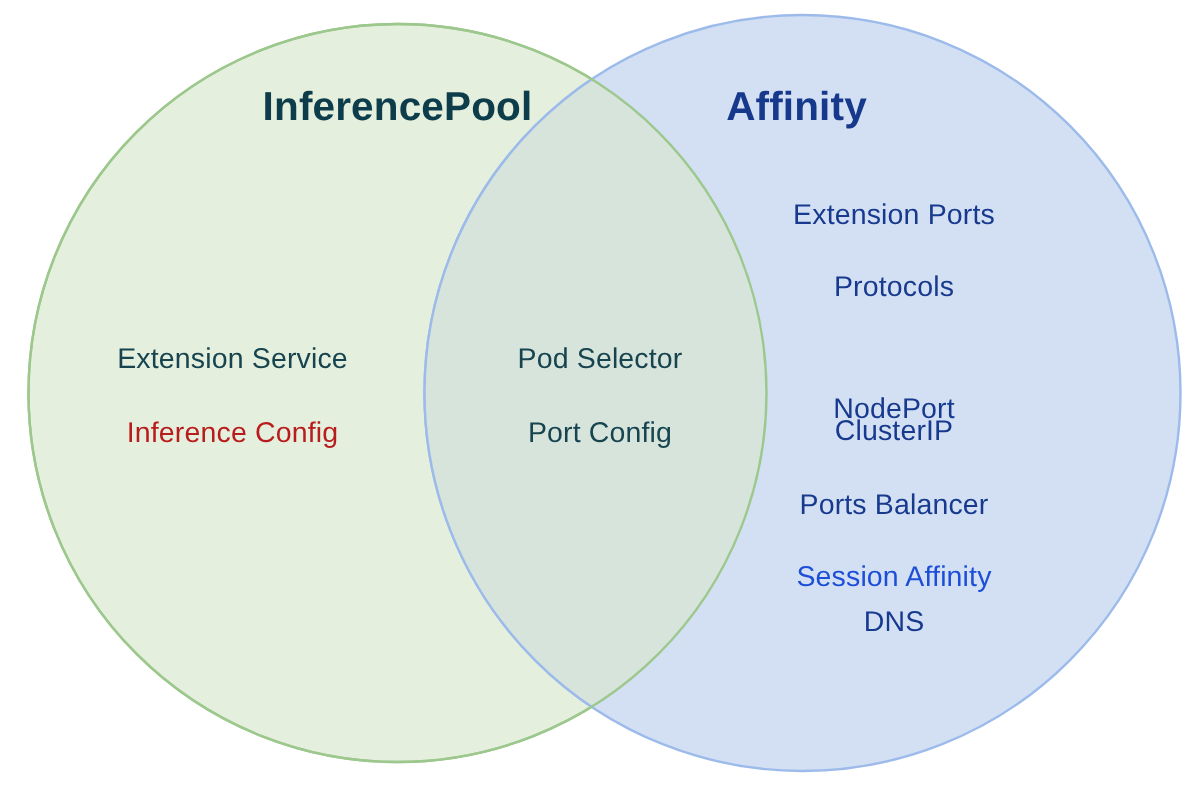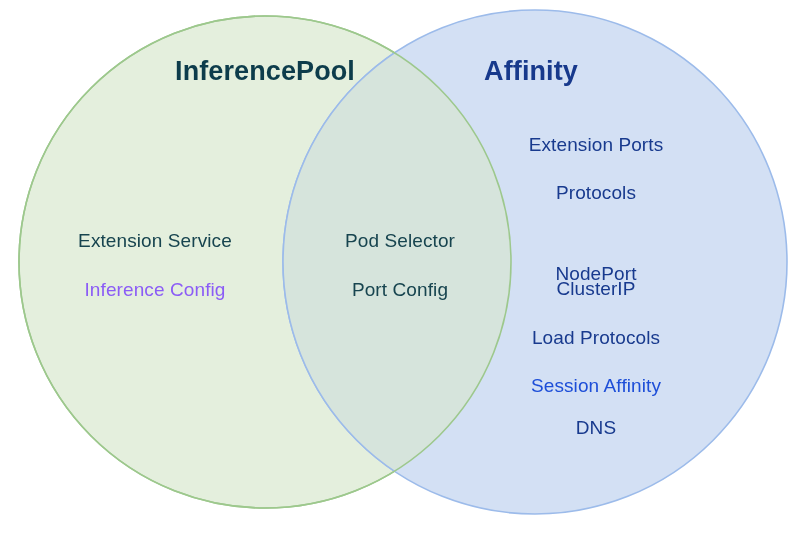--- a/index.html
+++ b/index.html
@@ -71,25 +71,25 @@
     <g clip-path="url(#clip-left)">
       <circle id="circle-right-overlap" cx="535" cy="262" r="252" fill="#d6e4dc" stroke="#9cbbea" stroke-width="1.6"></circle>
     </g>
     <circle id="circle-left-outline" cx="265" cy="262" r="246" fill="none" stroke="#9dc88d" stroke-width="1.6"></circle>
   </svg>
 
   <div class="overlay-layer" id="labels">
       <div class="label title title-left" style="left: 265px; top: 72px; color: rgb(13, 60, 75);">InferencePool</div>
       <div class="label title title-right" style="left: 531px; top: 72px; color: rgb(23, 57, 140);">Affinity</div>
       <div class="label item item-left" style="left: 155px; top: 241px; color: rgb(23, 68, 79);">Extension Service</div>
-      <div class="label item item-left" style="left: 155px; top: 290px; color: #8b5cf6;">Inference Config</div>
+      <div class="label item item-left" style="left: 155px; top: 290px; color: #b91c1c;">Inference Config</div>
       <div class="label item item-center" style="left: 400px; top: 241px; color: rgb(23, 68, 79);">Pod Selector</div>
       <div class="label item item-center" style="left: 400px; top: 290px; color: rgb(23, 68, 79);">Port Config</div>
       <div class="label item item-right" style="left: 596px; top: 145px; color: rgb(24, 58, 142);">Extension Ports</div>
       <div class="label item item-right" style="left: 596px; top: 193px; color: rgb(24, 58, 142);">Protocols</div>
       <div class="label item item-right" style="left: 596px; top: 241px; color: rgb(24, 58, 142); margin-top: 48px;">ClusterIP</div>
       <div class="label item item-right" style="left: 596px; top: 274px; color: rgb(24, 58, 142);">NodePort</div>
-      <div class="label item item-right" style="left: 596px; top: 338px; color: rgb(24, 58, 142);">Load Protocols</div>
+      <div class="label item item-right" style="left: 596px; top: 338px; color: rgb(24, 58, 142);">Ports Balancer</div>
       <div class="label item item-right" style="left: 596px; top: 386px; color: #1d4ed8;">Session Affinity</div>
-      <div class="label item item-right" style="left: 596px; top: 428px; color: rgb(24, 58, 142);">DNS</div>
+      <div class="label item item-right" style="left: 596px; top: 416px; color: rgb(24, 58, 142);">DNS</div>
     </div>
 
 </div>
 
 </body></html>

